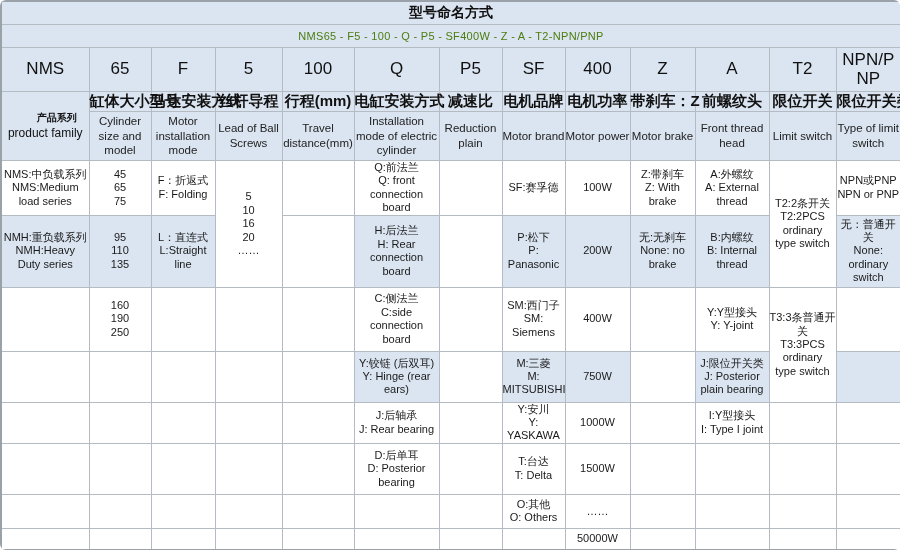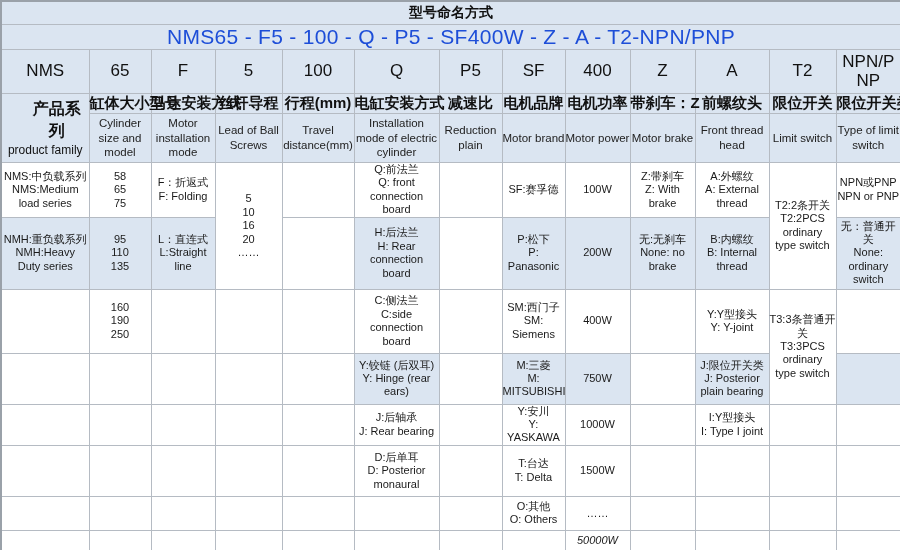--- a/index.html
+++ b/index.html
@@ -1,33 +1,33 @@
 <!DOCTYPE html>
 <html><head>
 <meta charset="utf-8">
 <style>
   html,body{margin:0;padding:0;background:#ffffff;}
   .sheet{
     width:900px;height:550px;box-sizing:border-box;
     font-family:"Liberation Sans","DejaVu Sans",sans-serif;
-    color:#1a1a1a;overflow:hidden;
+    color:#1a1a1a;overflow:hidden;border-radius:6px;
   }
   table{border-collapse:collapse;table-layout:fixed;width:900px;border:2px solid #9aa1a9;}
   th,td{
     border:1px solid #b5bbc3;padding:0;margin:0;
     text-align:center;vertical-align:middle;
     font-weight:400;background:#ffffff;overflow:visible;
   }
   .title-cell{background:#dbe5f1;font-size:14px;font-weight:700;height:22px;color:#111;}
-  .model-cell{background:#dbe5f1;font-size:21px;height:22px;color:#1d4ed8;letter-spacing:.3px;}
+  .model-cell{background:#dbe5f1;font-size:11px;height:22px;color:#4d7c0f;letter-spacing:.3px;}
   .code{background:#dbe5f1;font-size:17px;line-height:1.1;overflow-wrap:anywhere;color:#111;}
   .label-cn{background:#dbe5f1;font-size:15px;font-weight:700;white-space:nowrap;color:#111;}
   .label-en{background:#dbe5f1;font-size:11.5px;line-height:1.3;color:#222;}
   .label-merged{background:#dbe5f1;font-size:12px;line-height:1.35;color:#111;}
-  .label-merged .cn{font-weight:700;font-size:16px;padding-left:23px;}
+  .label-merged .cn{font-weight:700;font-size:10px;padding-left:23px;}
   tbody.grid td{font-size:11px;line-height:1.22;color:#1a1a1a;}
   td.alt{background:#dbe5f1;}
   .line{white-space:nowrap;}
 </style>
 </head>
 <body>
 
 <div class="sheet">
   <table>
     <colgroup id="colgroup">
@@ -103,21 +103,21 @@
         </tr>
       </tbody>
     <tbody id="grid-body" class="grid">
         <tr style="height: 52px;">
           <td>
             <div class="line">NMS:中负载系列</div>
             <div class="line">NMS:Medium</div>
             <div class="line">load series</div>
           </td>
           <td>
-            <div class="line">58</div>
+            <div class="line">45</div>
             <div class="line">65</div>
             <div class="line">75</div>
           </td>
           <td>
             <div class="line">F：折返式</div>
             <div class="line">F: Folding</div>
           </td>
           <td rowspan="2">
             <div class="line">5</div>
             <div class="line">10</div>
@@ -306,21 +306,21 @@
         </tr>
         <tr style="height: 51px;">
           <td></td>
           <td></td>
           <td></td>
           <td></td>
           <td></td>
           <td>
             <div class="line">D:后单耳</div>
             <div class="line">D: Posterior</div>
-            <div class="line">monaural</div>
+            <div class="line">bearing</div>
           </td>
           <td></td>
           <td>
             <div class="line">T:台达</div>
             <div class="line">T: Delta</div>
           </td>
           <td>
             <div class="line">1500W</div>
           </td>
           <td></td>
@@ -341,21 +341,21 @@
             <div class="line">O: Others</div>
           </td>
           <td>
             <div class="line">……</div>
           </td>
           <td></td>
           <td></td>
           <td></td>
           <td></td>
         </tr>
-        <tr style="height: 22px; font-style: italic;">
+        <tr style="height: 22px;">
           <td></td>
           <td></td>
           <td></td>
           <td></td>
           <td></td>
           <td></td>
           <td></td>
           <td></td>
           <td>
             <div class="line">50000W</div>

